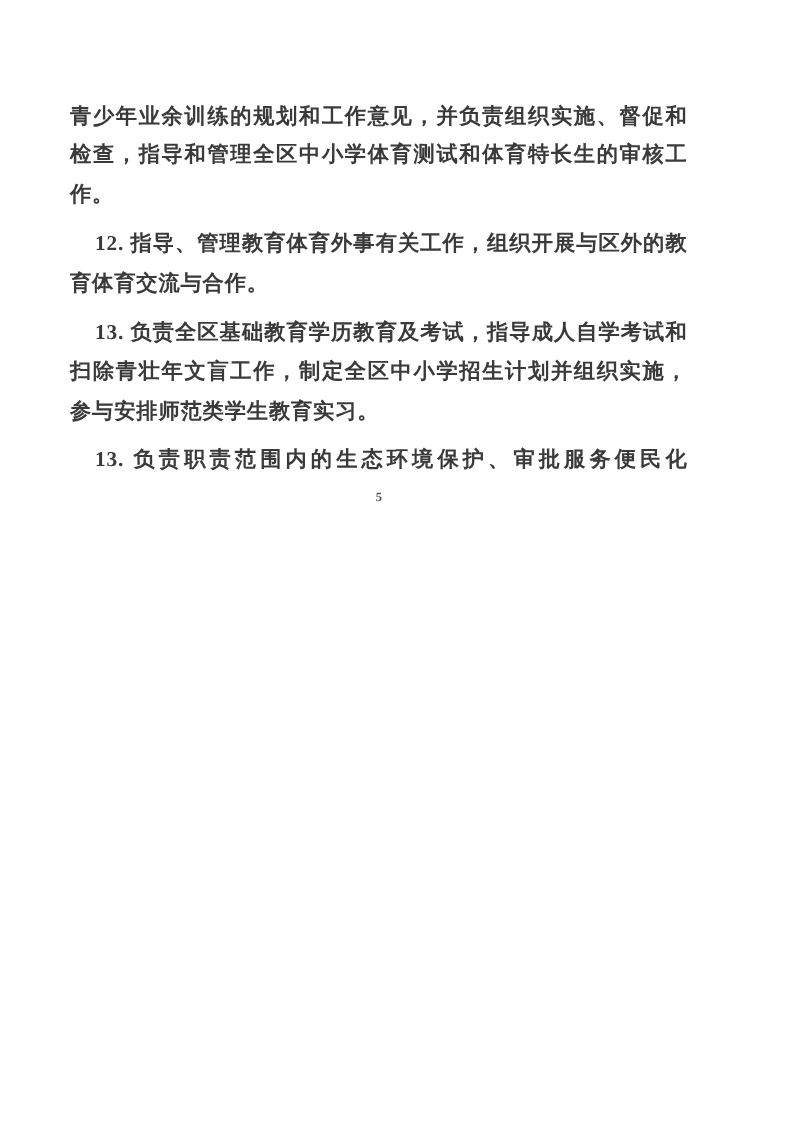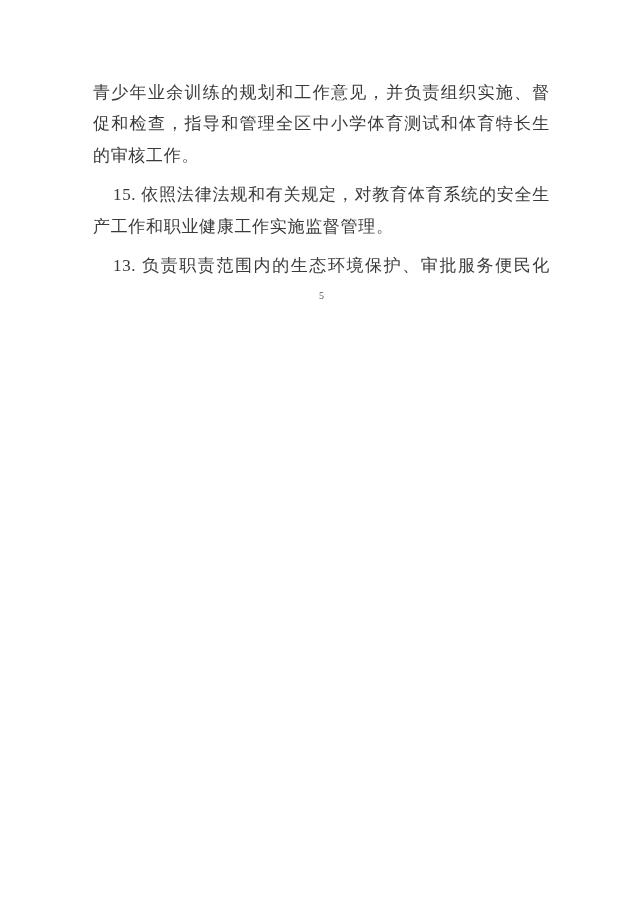--- a/index.html
+++ b/index.html
@@ -6,24 +6,25 @@
     margin: 0;
     padding: 0;
     background: #ffffff;
   }
   .page {
     position: relative;
     width: 640px;
     height: 905px;
     background: #ffffff;
     box-sizing: border-box;
-    padding: 77px 90px 0 93px;
+    padding: 77px 90px 0 56px;
     overflow: hidden;
     font-family: "Liberation Serif", "DejaVu Serif", serif;
     color: #3a3a3a;
+    font-weight: bold;
   }
   p.body-para {
     margin: 0 0 8px 0;
     font-size: 17px;
     line-height: 31.4px;
     letter-spacing: 0.68px;
     text-align: justify;
     text-justify: inter-character;
     word-break: break-all;
   }
@@ -43,21 +44,22 @@
   }
 </style>
 </head>
 <body>
 
 <div class="page">
   <p class="body-para">青少年业余训练的规划和工作意见，并负责组织实施、督促和检查，指导和管理全区中小学体育测试和体育特长生的审核工作。</p>
 
 
 
+  <p class="body-para indent">12. 指导、管理教育体育外事有关工作，组织开展与区外的教育体育交流与合作。</p>
+
+  <p class="body-para indent">13. 负责全区基础教育学历教育及考试，指导成人自学考试和扫除青壮年文盲工作，制定全区中小学招生计划并组织实施，参与安排师范类学生教育实习。</p>
 
 
-
-  <p class="body-para indent">15. 依照法律法规和有关规定，对教育体育系统的安全生产工作和职业健康工作实施监督管理。</p>
 
   <p class="body-para indent force-last">13. 负责职责范围内的生态环境保护、审批服务便民化</p>
 
   <div class="page-number">5</div>
 </div>
 
 </body></html>

